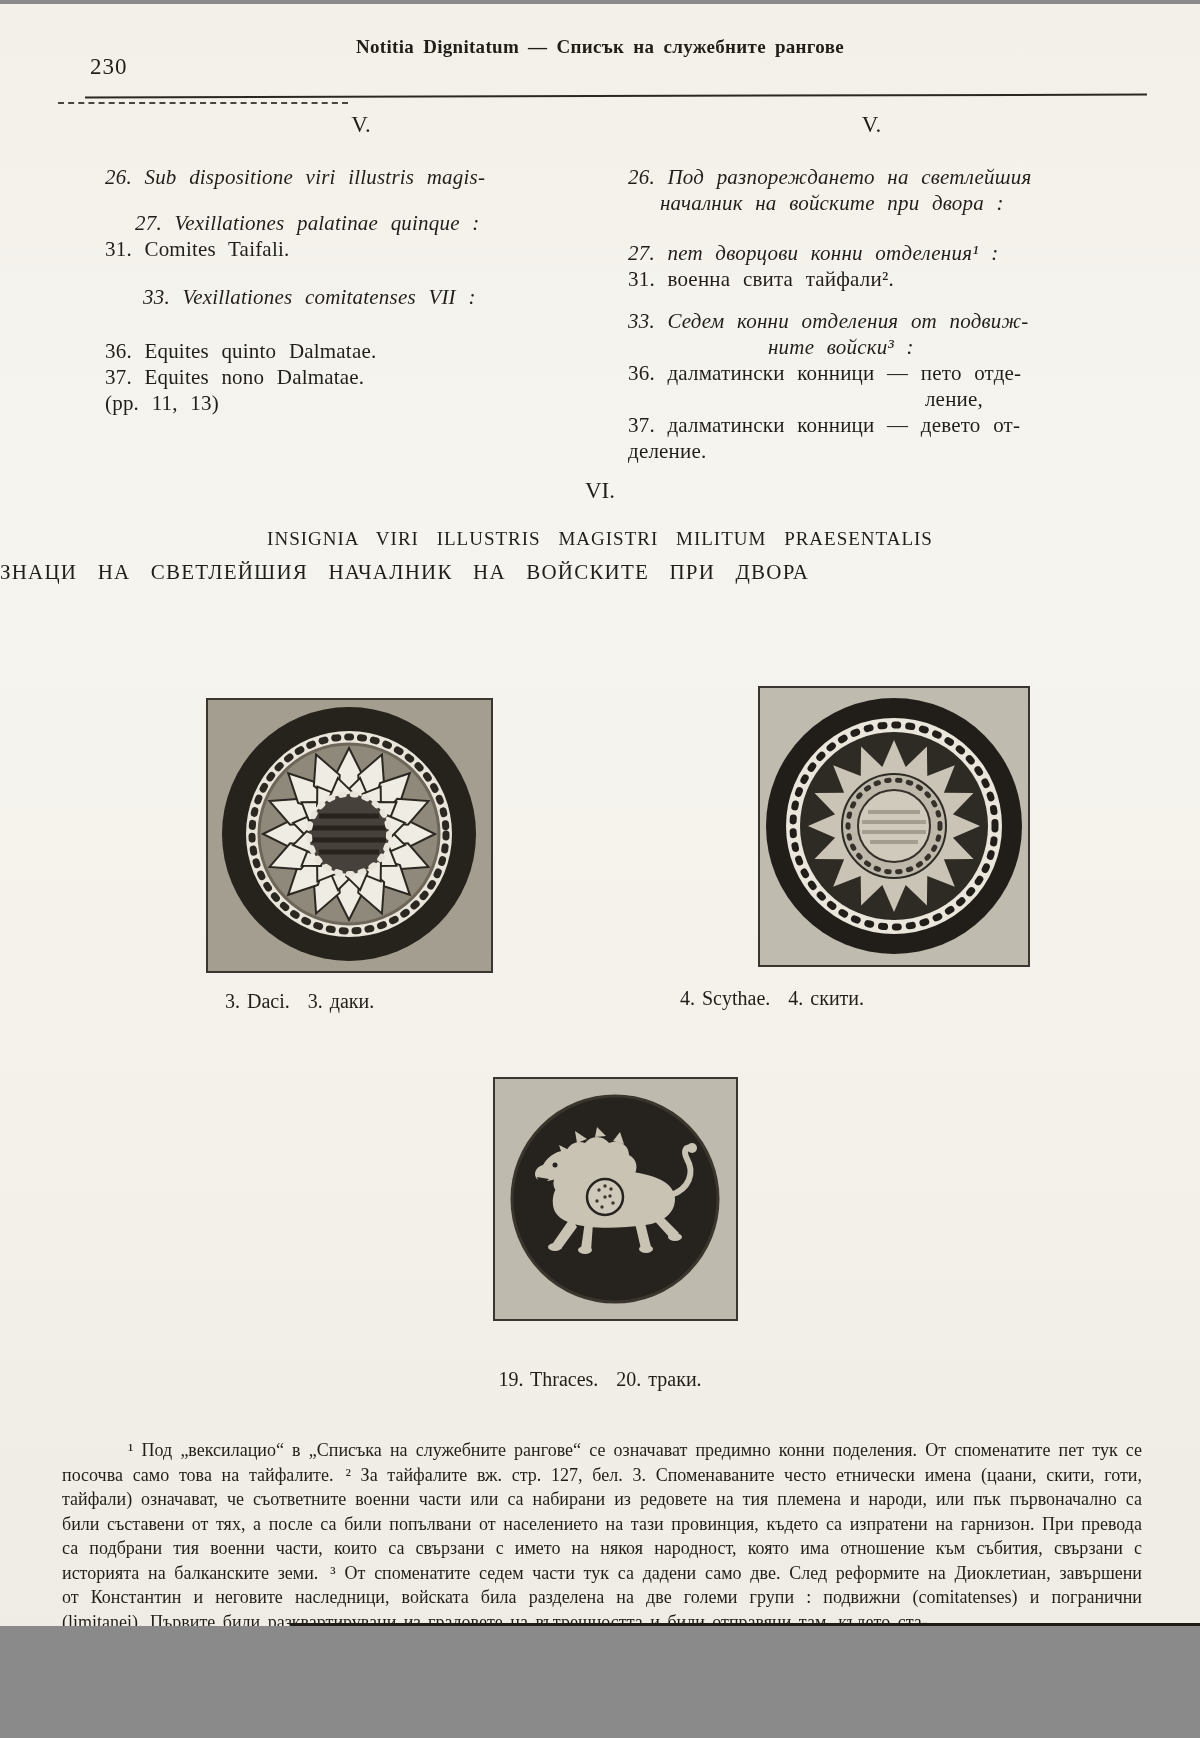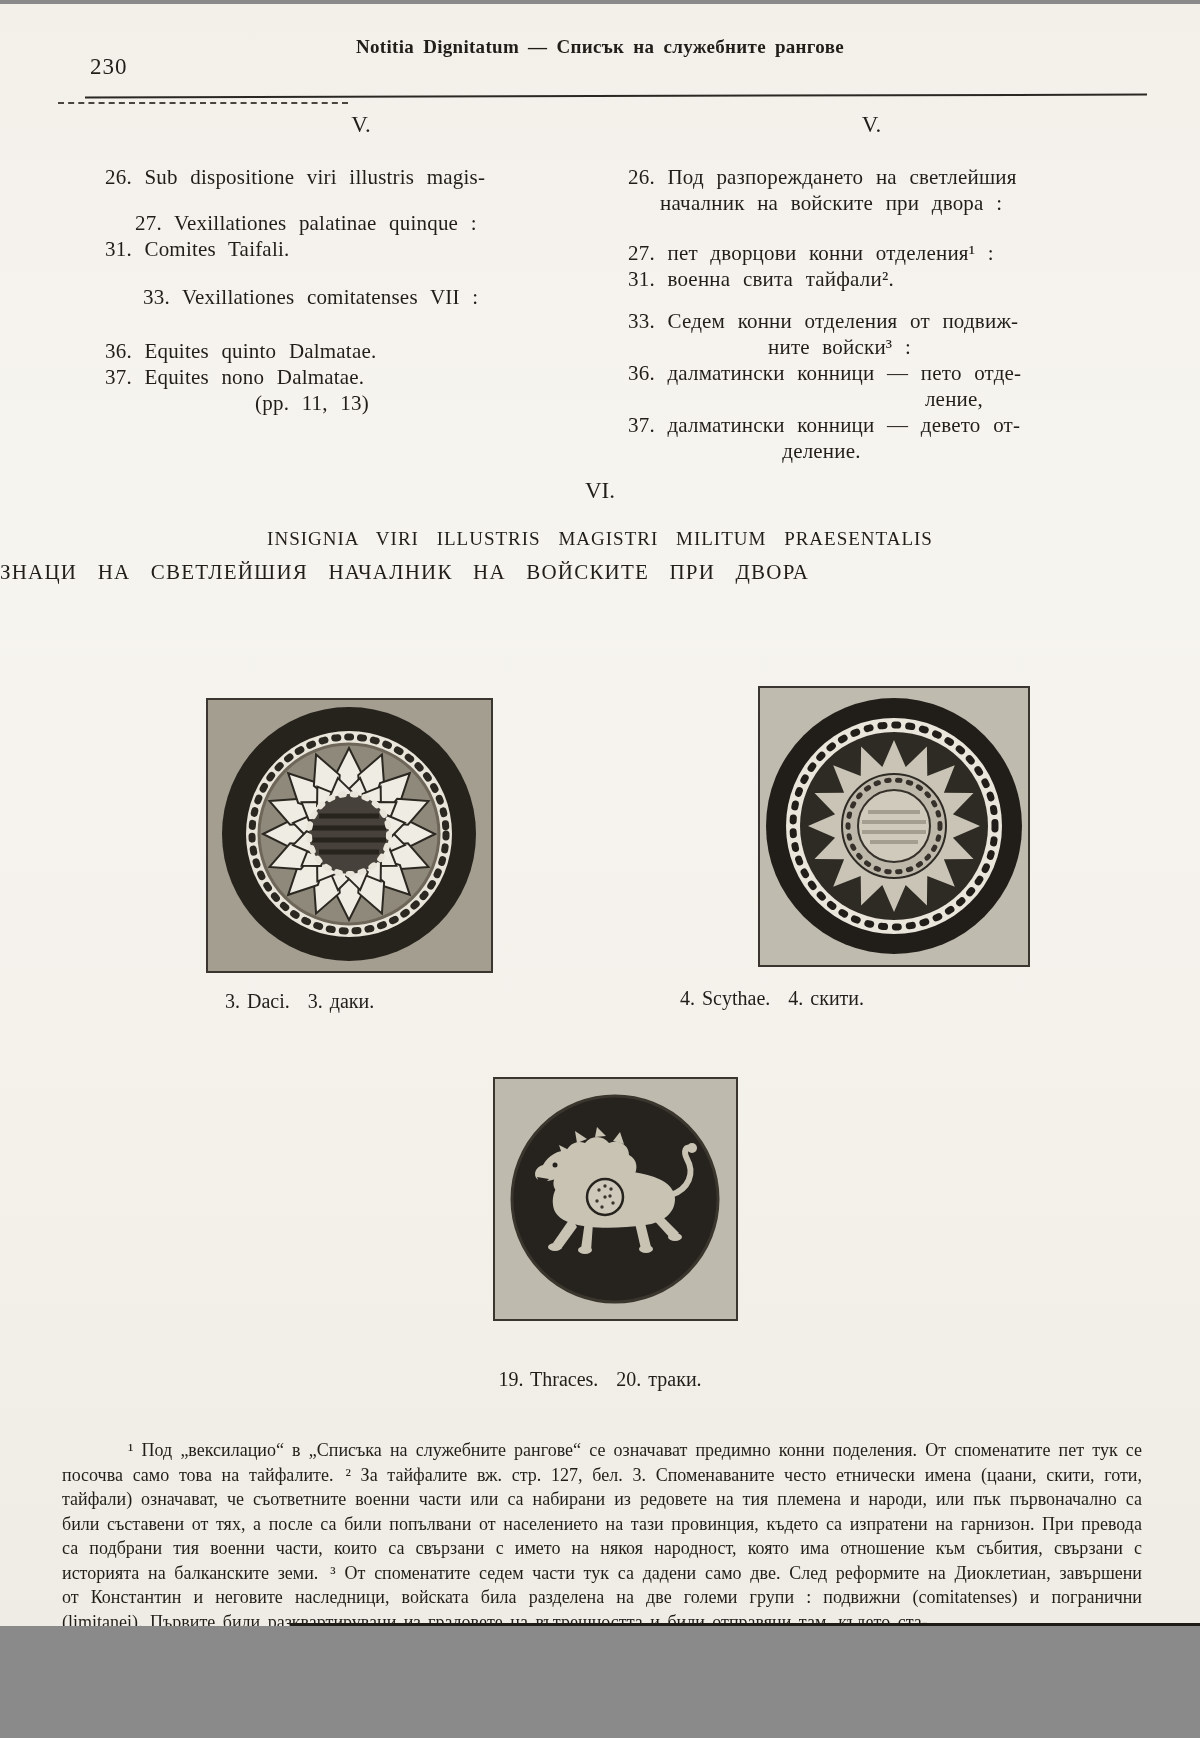--- a/index.html
+++ b/index.html
@@ -13,34 +13,34 @@
   .page-number{left:90px;top:50px;font-size:23px;letter-spacing:1px;}
   .running-title{left:0;right:0;top:32px;text-align:center;font-size:19px;font-weight:700;word-spacing:4px;letter-spacing:.3px;}
   .rule-main{left:85px;width:1062px;top:91px;border-top:2.5px solid #2b2823;transform:rotate(-.15deg);}
   .rule-left{left:58px;width:290px;top:98px;border-top:2px dashed #4a463f;}
   
   .col{top:106px;}
   .col-left{left:105px;width:512px;}
   .col-right{left:628px;width:487px;}
   .v-heading{text-align:center;font-size:23px;line-height:30px;margin-bottom:24px;}
   .line{font-size:21px;line-height:26px;word-spacing:.34em;letter-spacing:.2px;white-space:nowrap;}
-  .it{}
+  .it{font-style:italic;}
   .ind85{padding-left:85px;}
   .ind30{padding-left:30px;}
   .ind38{padding-left:38px;}
   .ind32{padding-left:32px;}
   .ind140{padding-left:140px;}
   .mt20{margin-top:20px;}
   .mt22{margin-top:22px;}
   .mt24{margin-top:24px;}
   .mt16{margin-top:16px;}
   .mt28{margin-top:28px;}
-  .ref-line{text-align:center;padding-right:98px;}
+  .ref-line{text-align:left;padding-right:98px;}
   .tail-right-36{text-align:right;padding-right:132px;}
-  .tail-right-37{text-align:center;padding-right:100px;}
+  .tail-right-37{text-align:left;padding-right:100px;}
   
   .vi-heading{left:0;right:0;top:474px;text-align:center;font-size:23px;}
   .title-latin{left:0;right:0;top:524px;text-align:center;font-size:19px;letter-spacing:1px;word-spacing:12px;}
   .title-bulgarian{left:0;right:0;top:556px;text-align:left;font-size:21px;letter-spacing:1.2px;word-spacing:14px;}
   
   .figure{line-height:0;}
   .fig-daci{left:206px;top:694px;}
   .fig-scythae{left:758px;top:682px;}
   .fig-thraces{left:493px;top:1073px;}
   .caption{font-size:20px;word-spacing:2px;white-space:nowrap;}

